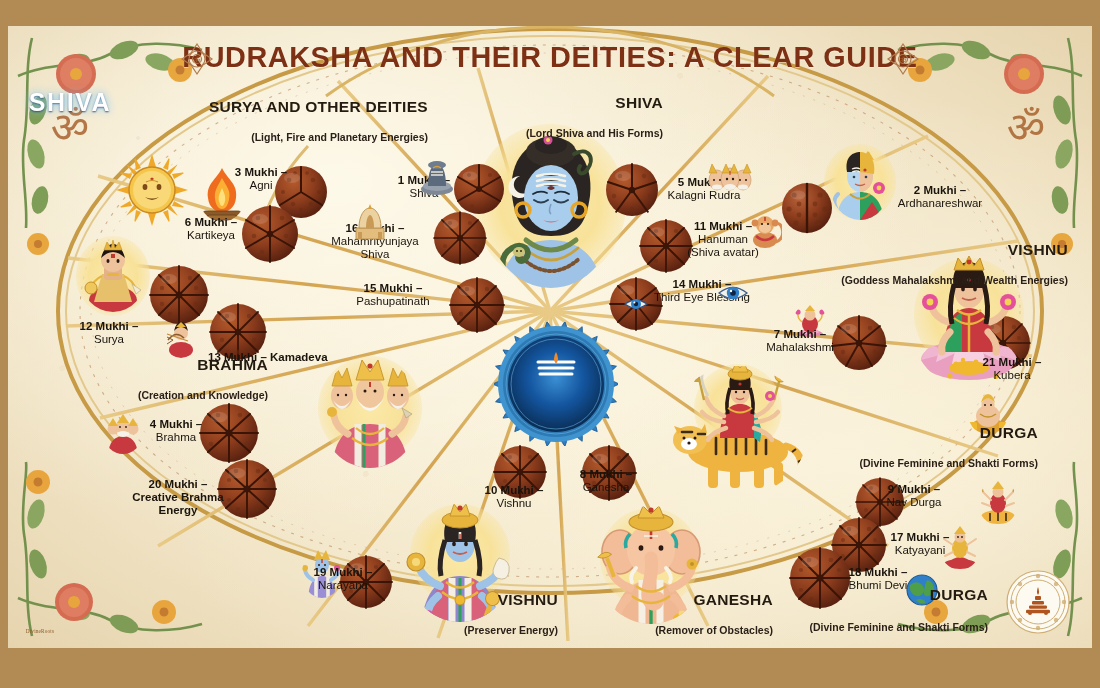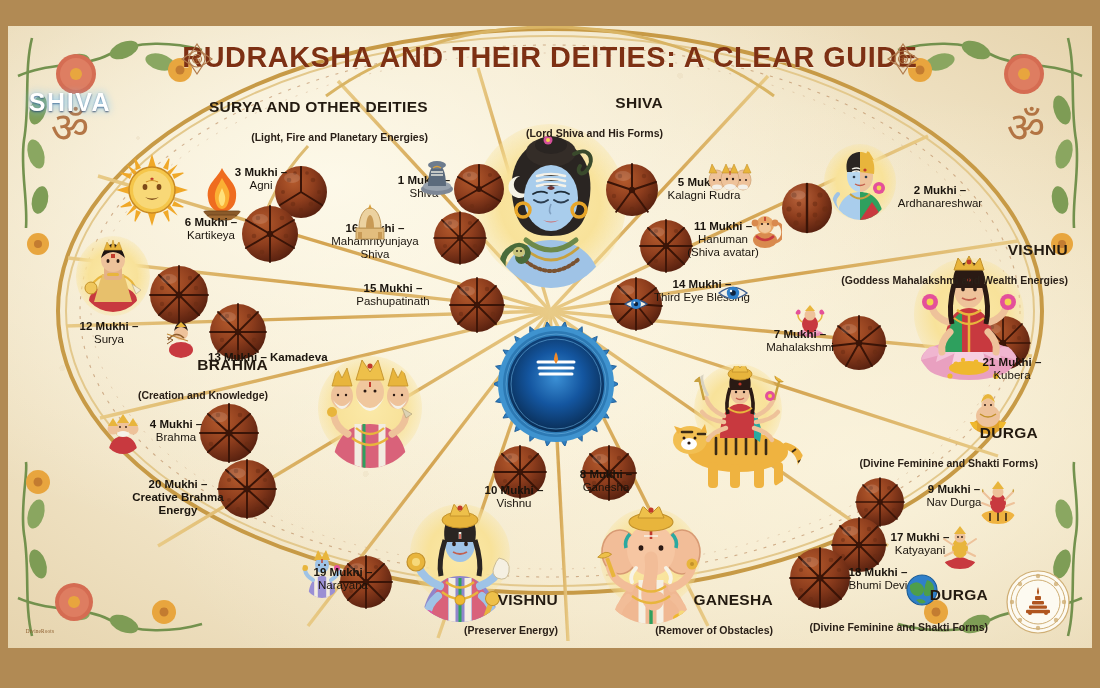--- a/index.html
+++ b/index.html
@@ -1747,21 +1747,21 @@
     <div class="entry ctr" style="left:454px; top:442px; width:104px;margin-top:16px;">
       <div class="n">10 Mukhi –</div>
       <div class="d">Vishnu</div>
     </div>
 
     <div class="entry ctr" style="left:546px; top:442px; width:104px;">
       <div class="n">8 Mukhi –</div>
       <div class="d">Ganesha</div>
     </div>
 
-    <div class="entry ctr" style="left:896px; top:457px; width:100px;text-align:center;">
+    <div class="entry ctr" style="left:856px; top:457px; width:100px;text-align:center;">
       <div class="n">9 Mukhi –</div>
       <div class="d">Nav Durga</div>
     </div>
 
     <div class="entry ctr" style="left:862px; top:505px; width:100px;">
       <div class="n">17 Mukhi –</div>
       <div class="d">Katyayani</div>
     </div>
 
     <div class="entry ctr" style="left:820px; top:540px; width:100px;">

